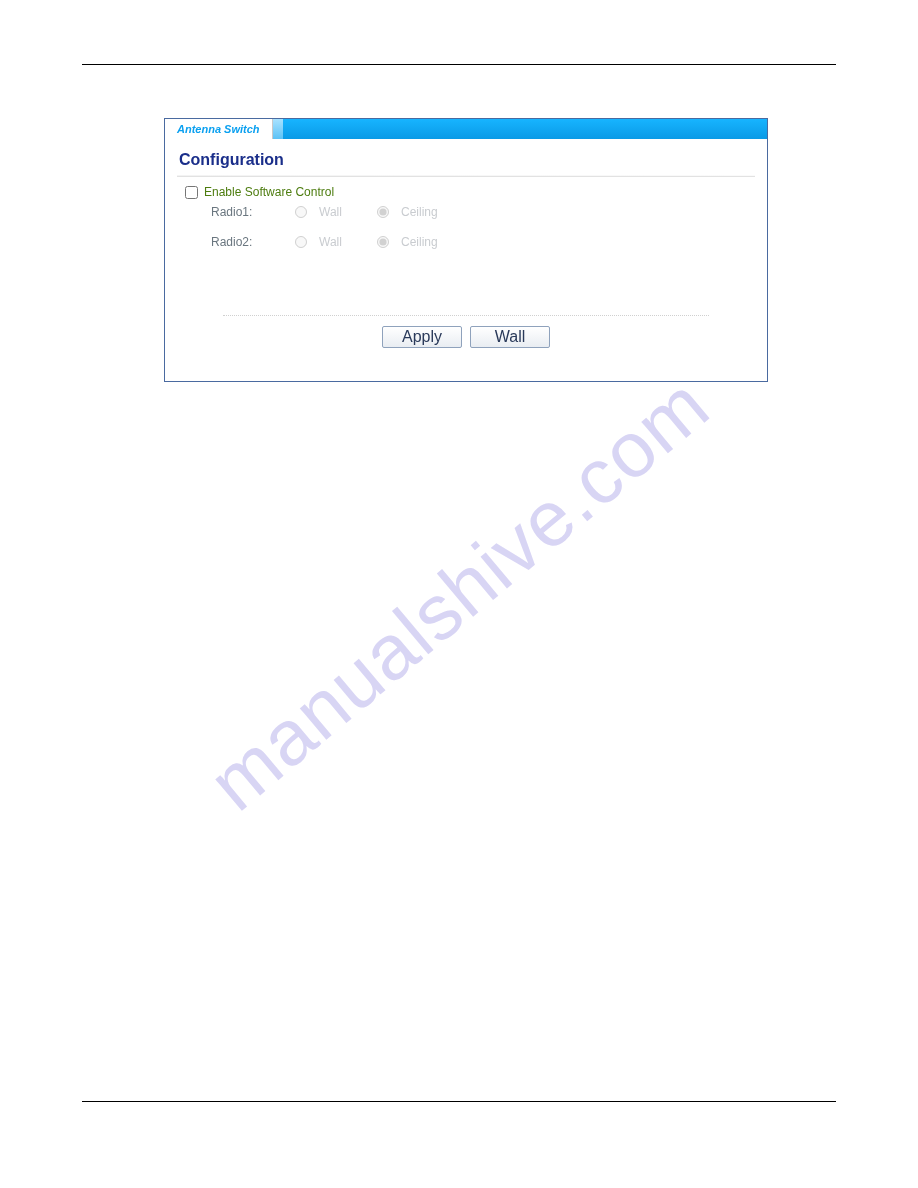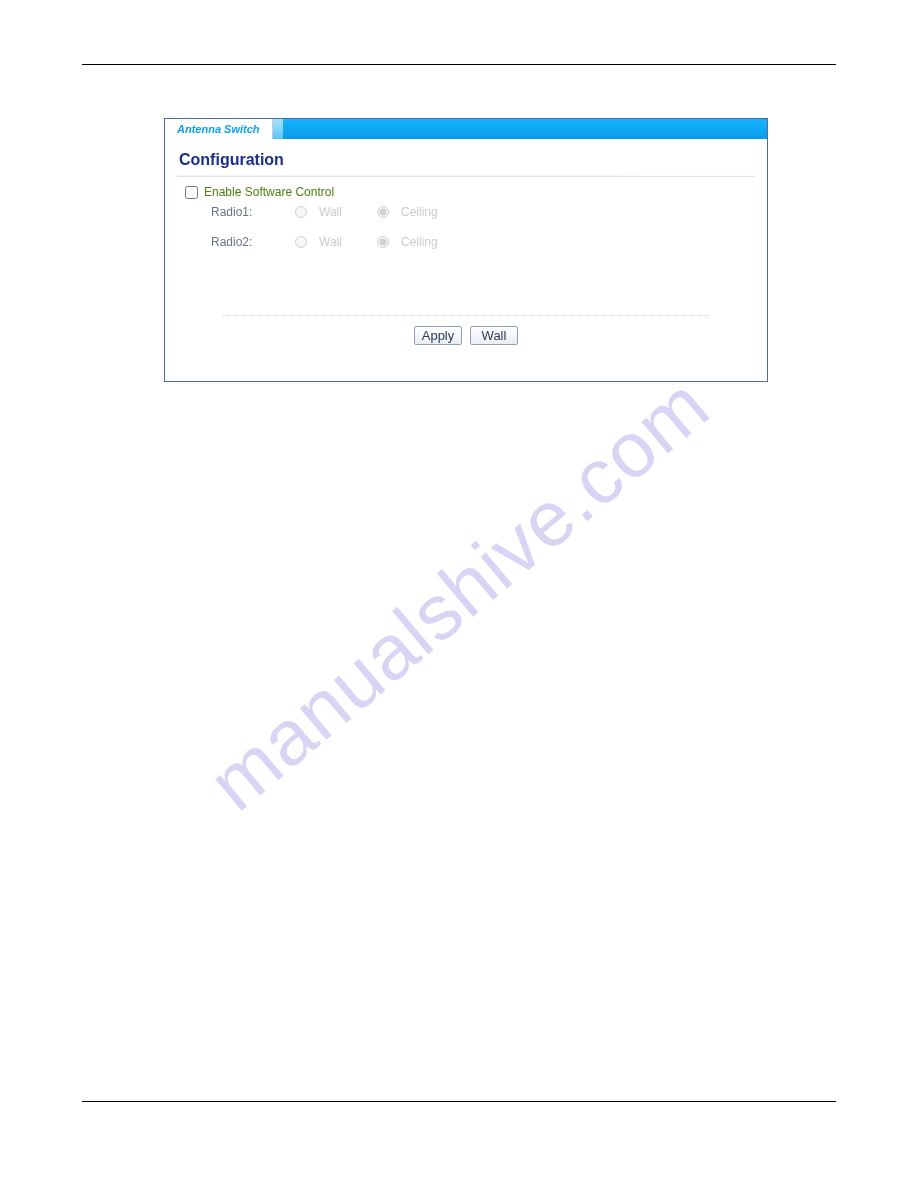--- a/index.html
+++ b/index.html
@@ -117,27 +117,27 @@
     margin: 56px 40px 0 40px;
     border-top: 1px dotted #d0d0d0;
   }
   .button-row {
     display: flex;
     justify-content: center;
     gap: 8px;
     margin-top: 10px;
   }
   .btn {
-    font-size: 13px;
+    font-size: 16px;
     color: #2a3a5a;
     background: linear-gradient(#ffffff, #e9edf2);
     border: 1px solid #8fa2bc;
     border-radius: 2px;
     padding: 1px 0;
-    width: 48px;
+    width: 80px;
     text-align: center;
     cursor: pointer;
   }
   .watermark {
     position: absolute;
     left: 50%;
     top: 50%;
     transform: translate(-50%, -50%) rotate(-40deg);
     font-size: 78px;
     color: #b9b3ec;

